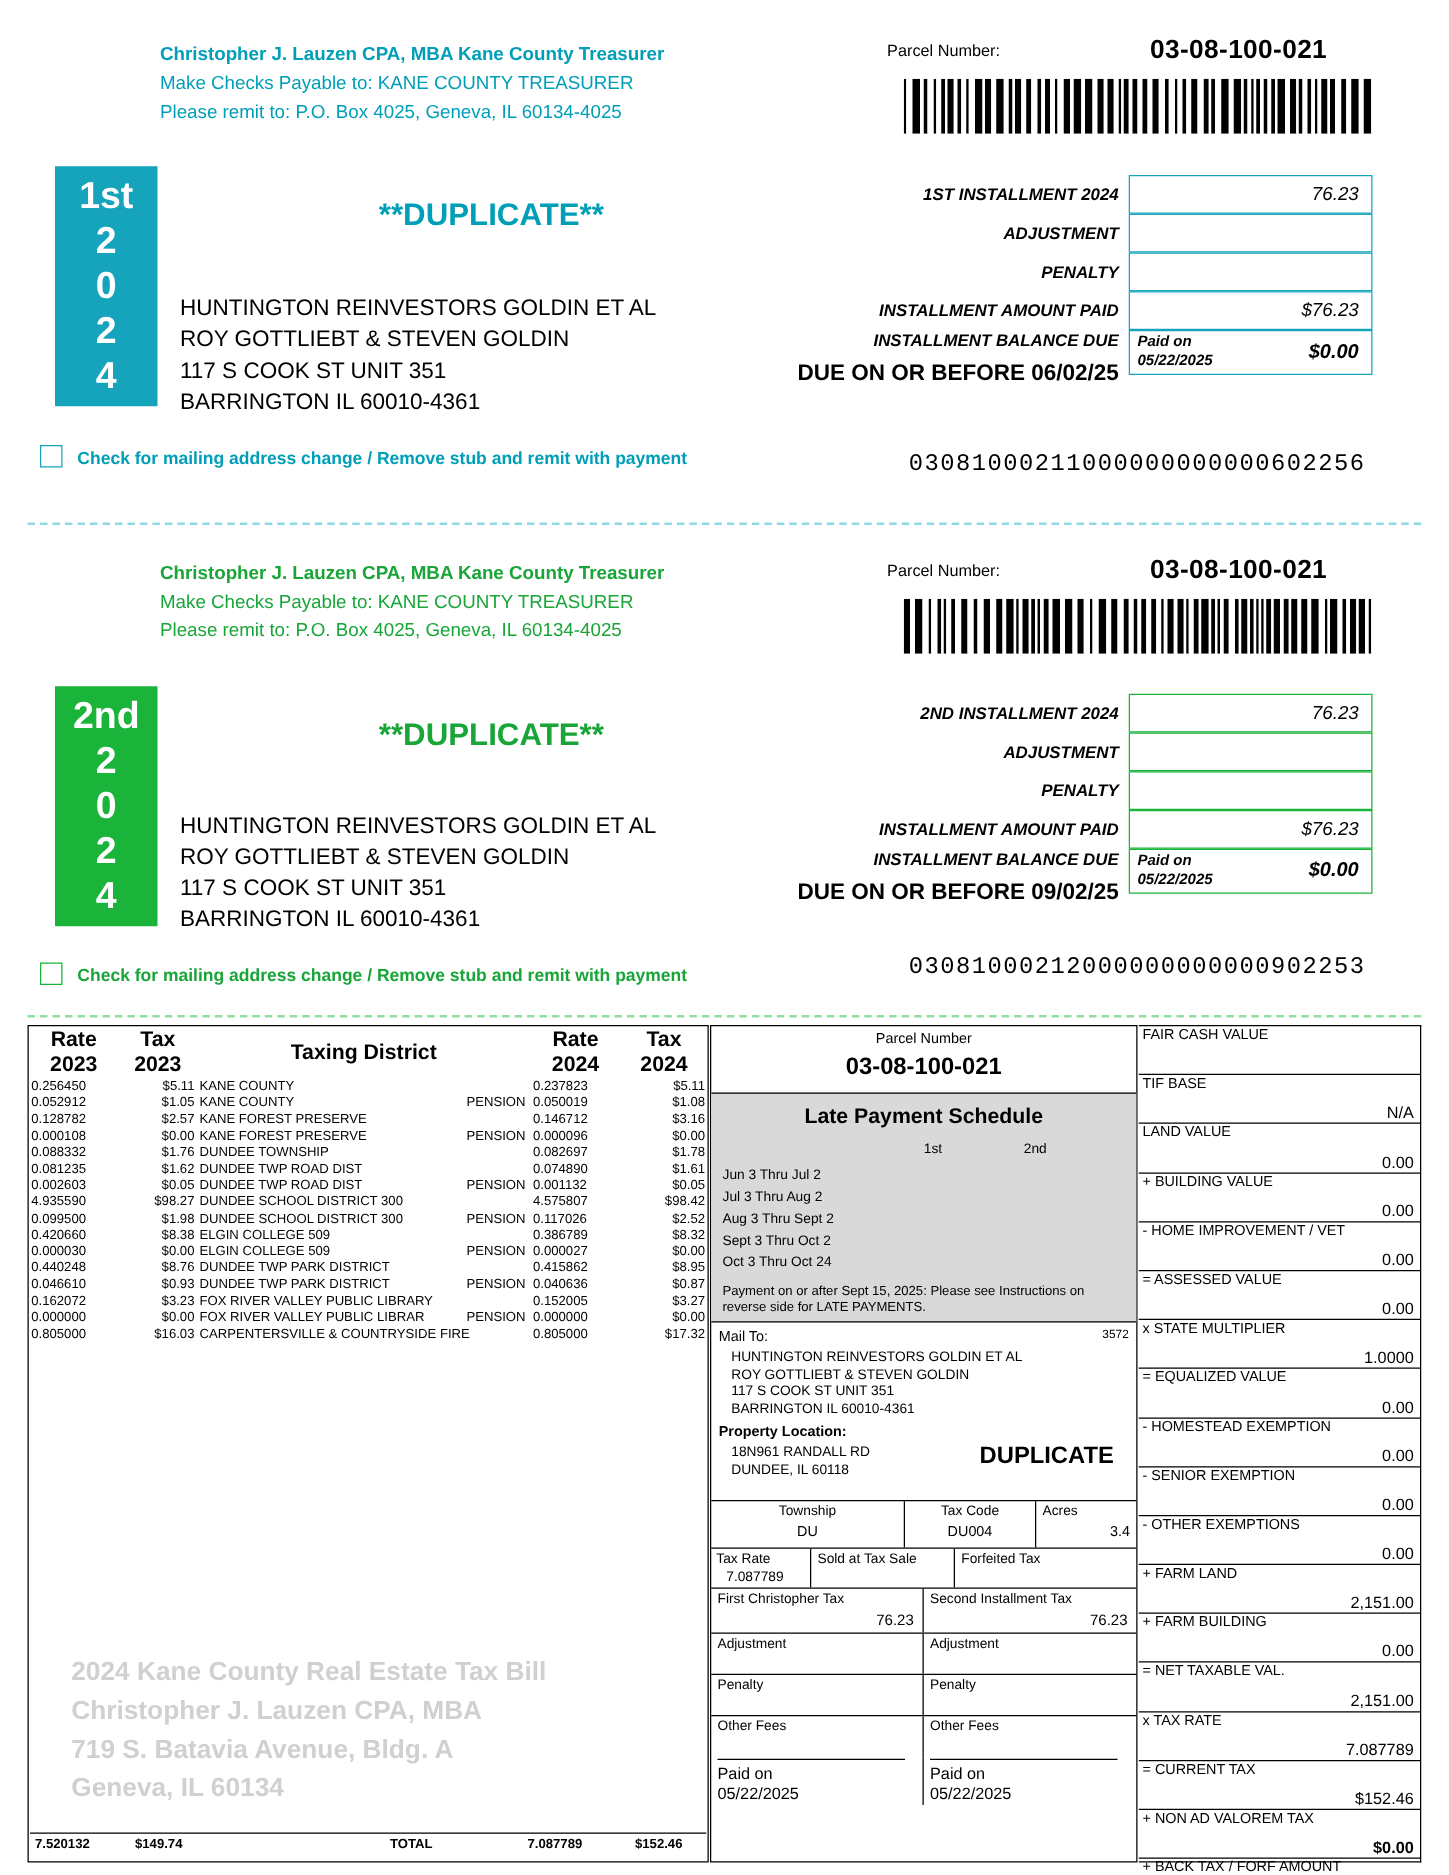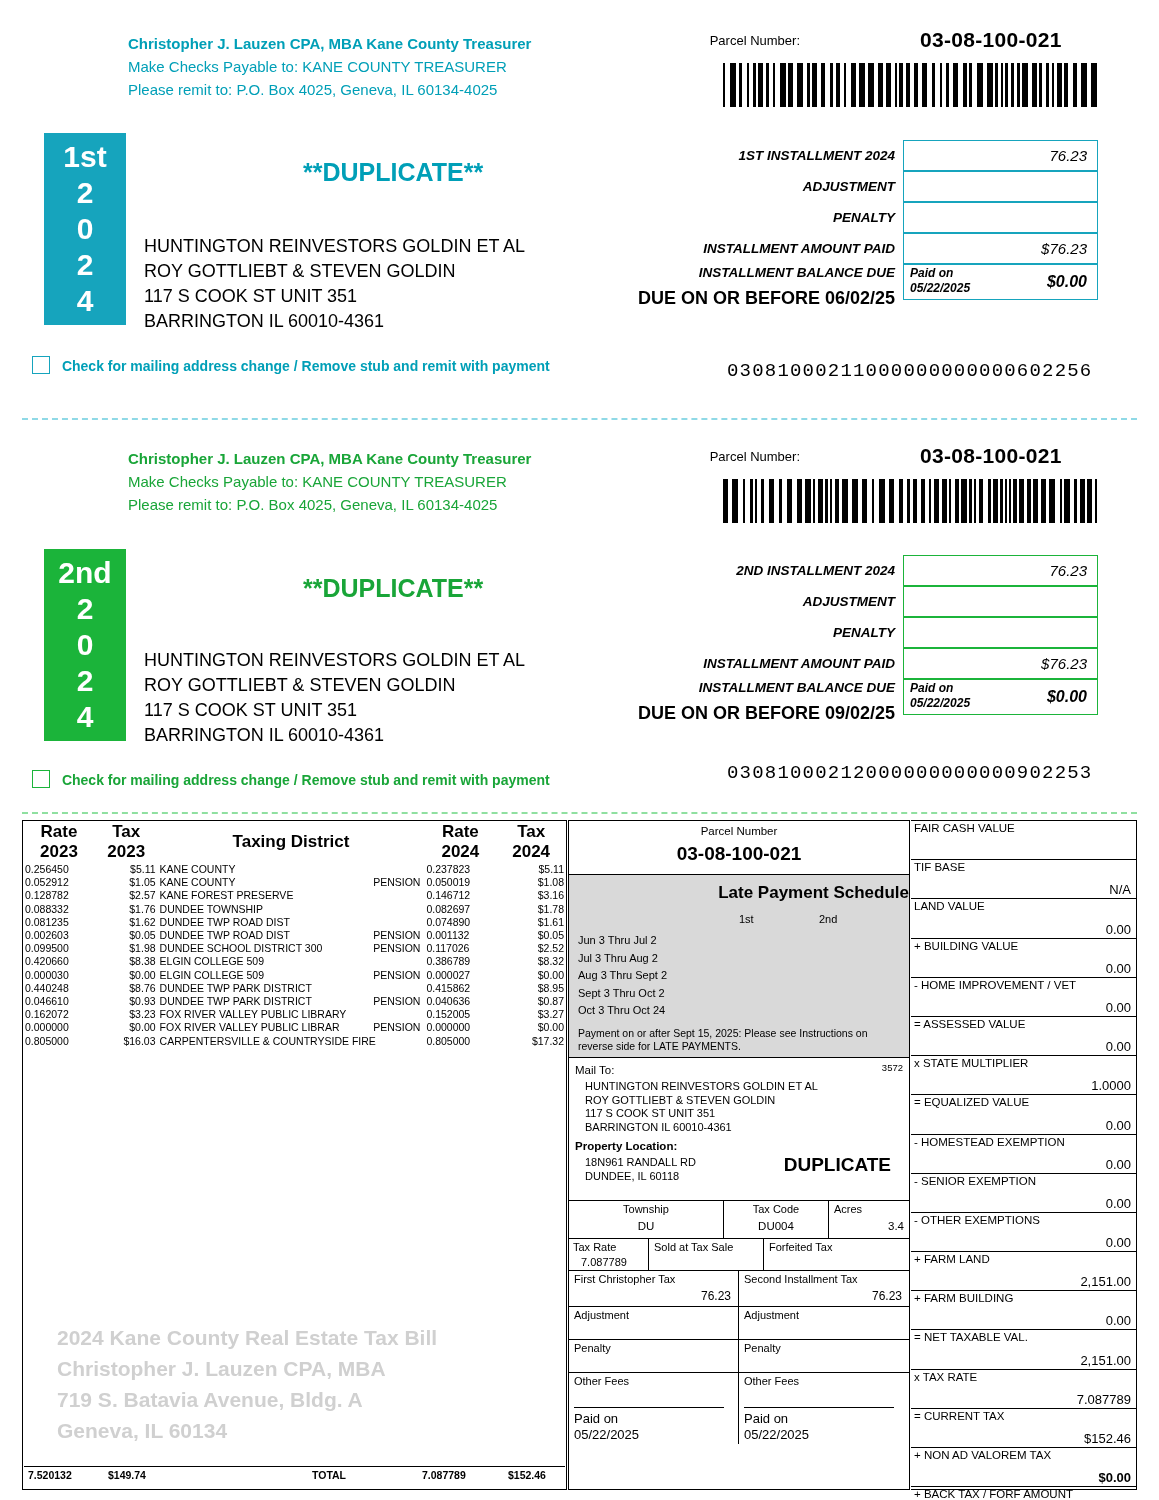--- a/index.html
+++ b/index.html
@@ -449,39 +449,53 @@
             <td class="num">$1.08</td>
           </tr>
           <tr>
             <td>0.128782</td>
             <td class="num">$2.57</td>
             <td style="position: relative;">KANE FOREST PRESERVE</td>
             <td>0.146712</td>
             <td class="num">$3.16</td>
           </tr>
           <tr>
+            <td>0.000108</td>
+            <td class="num">$0.00</td>
+            <td style="position: relative;">KANE FOREST PRESERVE<span style="position: absolute; right: 4px; top: 0px;">PENSION</span></td>
+            <td>0.000096</td>
+            <td class="num">$0.00</td>
+          </tr>
+          <tr>
             <td>0.088332</td>
             <td class="num">$1.76</td>
             <td style="position: relative;">DUNDEE TOWNSHIP</td>
             <td>0.082697</td>
             <td class="num">$1.78</td>
           </tr>
           <tr>
             <td>0.081235</td>
             <td class="num">$1.62</td>
             <td style="position: relative;">DUNDEE TWP ROAD DIST</td>
             <td>0.074890</td>
             <td class="num">$1.61</td>
           </tr>
           <tr>
             <td>0.002603</td>
             <td class="num">$0.05</td>
             <td style="position: relative;">DUNDEE TWP ROAD DIST<span style="position: absolute; right: 4px; top: 0px;">PENSION</span></td>
             <td>0.001132</td>
             <td class="num">$0.05</td>
+          </tr>
+          <tr>
+            <td>4.935590</td>
+            <td class="num">$98.27</td>
+            <td style="position: relative;">DUNDEE SCHOOL DISTRICT 300</td>
+            <td>4.575807</td>
+            <td class="num">$98.42</td>
           </tr>
           <tr>
             <td>0.099500</td>
             <td class="num">$1.98</td>
             <td style="position: relative;">DUNDEE SCHOOL DISTRICT 300<span style="position: absolute; right: 4px; top: 0px;">PENSION</span></td>
             <td>0.117026</td>
             <td class="num">$2.52</td>
           </tr>
           <tr>
             <td>0.420660</td>
@@ -551,21 +565,21 @@
     <span class="abs" style="left:398px;">7.087789</span>
     <span class="abs" style="left:484px;">$152.46</span>
   </div>
 
   <div class="abs mid" style="left:568px; top:820px; width:342px; height:670px; border:1px solid #000;">
 
     <div style="text-align:center; font-size:11.5px; padding-top:4px;">Parcel Number</div>
     <div style="text-align:center; font-size:19px; font-weight:bold; padding-top:6px;">03-08-100-021</div>
 
     <div class="late" style="margin-top:9px; height:184px; position:relative; border-top:1px solid #000; border-bottom:1px solid #000;">
-      <div style="text-align:right; font-size:17px; font-weight:bold; padding-top:8px;">Late Payment Schedule</div>
+      <div style="text-align:center; font-size:17px; font-weight:bold; padding-top:8px;">Late Payment Schedule</div>
       <div class="abs" style="left:170px; top:38px; font-size:11px;">1st</div>
       <div class="abs" style="left:250px; top:38px; font-size:11px;">2nd</div>
       <div class="abs" style="left:9px; top:57px; font-size:11px; line-height:17.5px;">
         <div>Jun 3 Thru Jul 2</div>
         <div>Jul 3 Thru Aug 2</div>
         <div>Aug 3 Thru Sept 2</div>
         <div>Sept 3 Thru Oct 2</div>
         <div>Oct 3 Thru Oct 24</div>
       </div>
       <div class="abs" style="left:9px; top:152px; width:322px; font-size:10.5px; line-height:13px;">Payment on or after Sept 15, 2025: Please see Instructions on reverse side for LATE PAYMENTS.</div>

